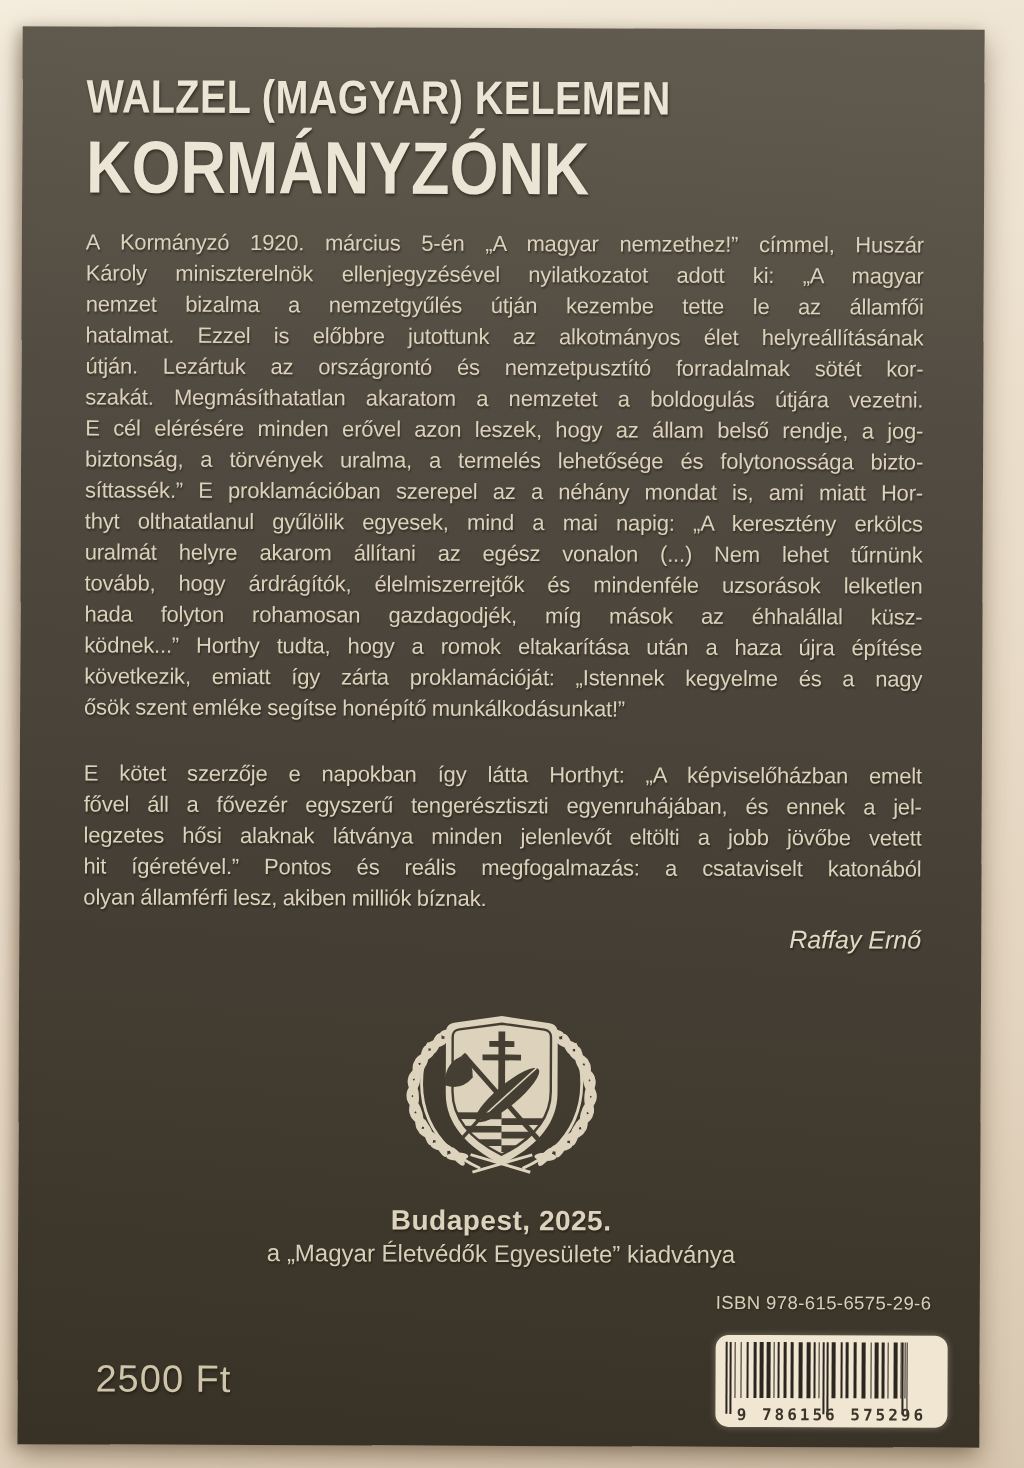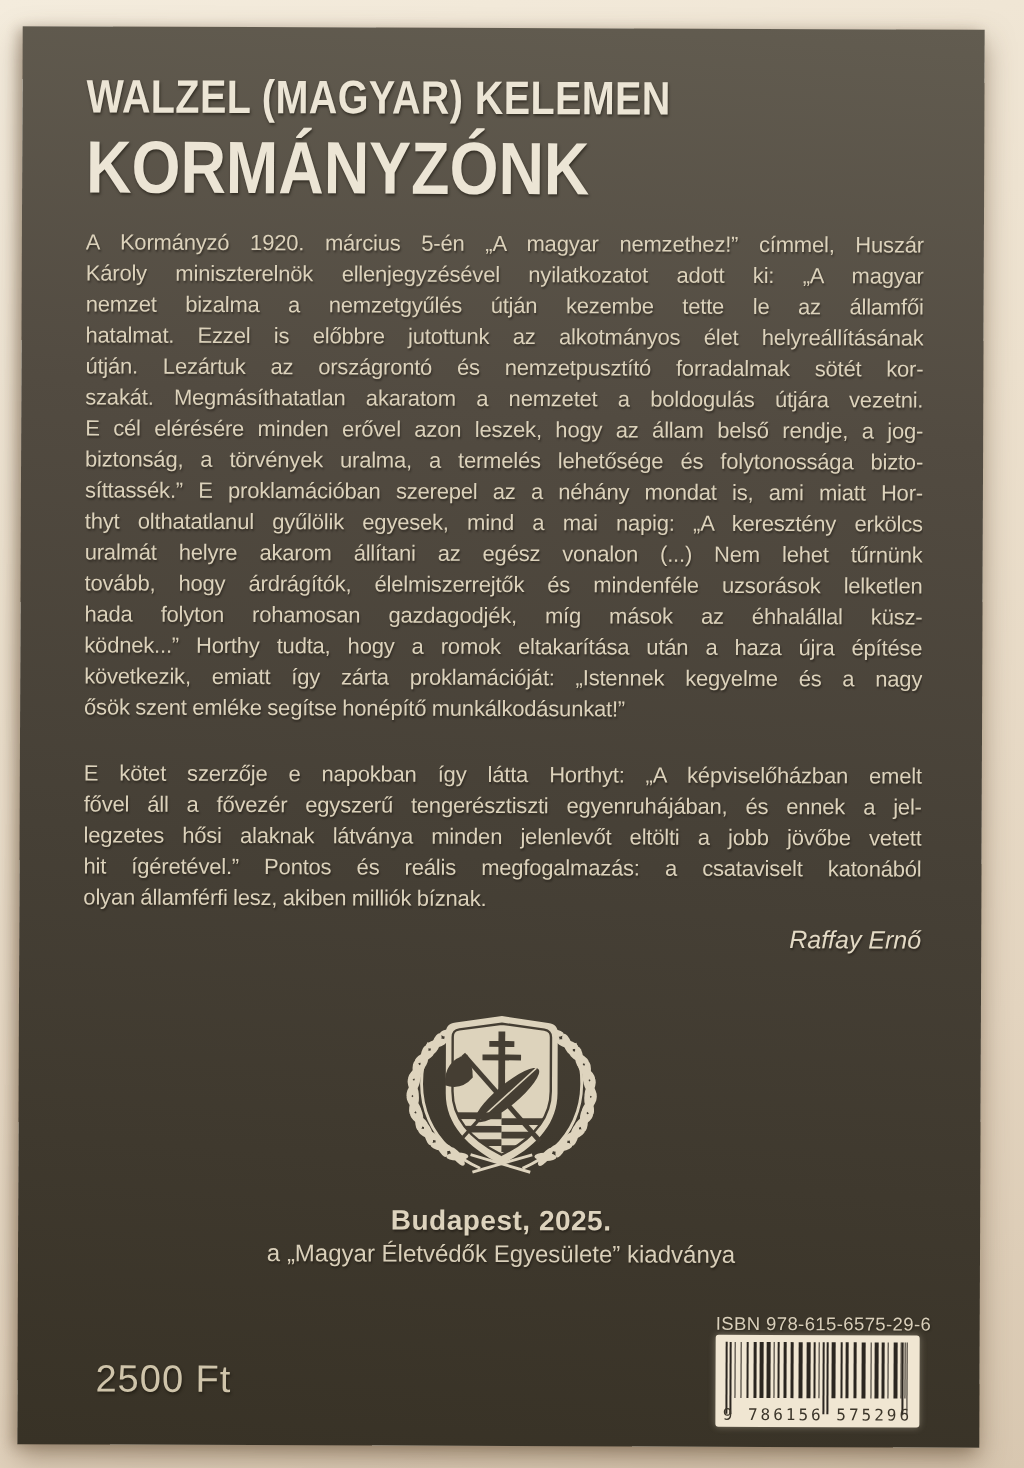--- a/index.html
+++ b/index.html
@@ -37,23 +37,23 @@
     margin-top:10px;text-align:right;font-style:italic;font-size:25px;color:#e3dac5;
     text-shadow:1px 2px 2px rgba(18,14,8,.45);
   }
   .emblem-wrap{margin:50px auto 0;width:212px;height:186px;}
   .city{margin-top:16px;text-align:center;font-weight:bold;font-size:28px;
     letter-spacing:.5px;color:#ddd3bd;text-shadow:1px 2px 2px rgba(18,14,8,.45);}
   .imprint{margin-top:3px;text-align:center;font-size:24px;color:#d9cfb9;
     text-shadow:1px 2px 2px rgba(18,14,8,.45);}
   .isbn-block{position:absolute;right:54px;bottom:20px;width:210px;}
   .isbn-text{font-size:18.5px;letter-spacing:.4px;color:#d9cfba;text-align:center;
-    margin:0 0 0;white-space:nowrap;text-shadow:1px 1px 2px rgba(18,14,8,.4);}
-  .barcode-label{width:204px;height:92px;background:#f0e6d2;border-radius:3px;
-    position:relative;box-shadow:0 0 7px rgba(242,232,210,.35);}
+    margin:0 0 21px;white-space:nowrap;text-shadow:1px 1px 2px rgba(18,14,8,.4);}
+  .barcode-label{width:232px;height:92px;background:#f0e6d2;border-radius:13px;
+    position:relative;box-shadow:0 0 7px rgba(242,232,210,.35);font-weight:bold;}
   .bars{position:absolute;left:10px;top:7px;width:184px;height:78px;}
   .bar{position:absolute;top:0;background:#2b2620;}
   .bc-digits{position:absolute;left:0;right:0;bottom:3px;text-align:center;
     font-size:16px;letter-spacing:3px;color:#3b352a;
     font-family:"DejaVu Sans Mono",monospace;}
   .price{position:absolute;left:78px;bottom:44px;font-size:38px;letter-spacing:1px;
     color:#cfc4aa;text-shadow:1px 2px 3px rgba(18,14,8,.55);}
 </style>
 </head>
 <body>

